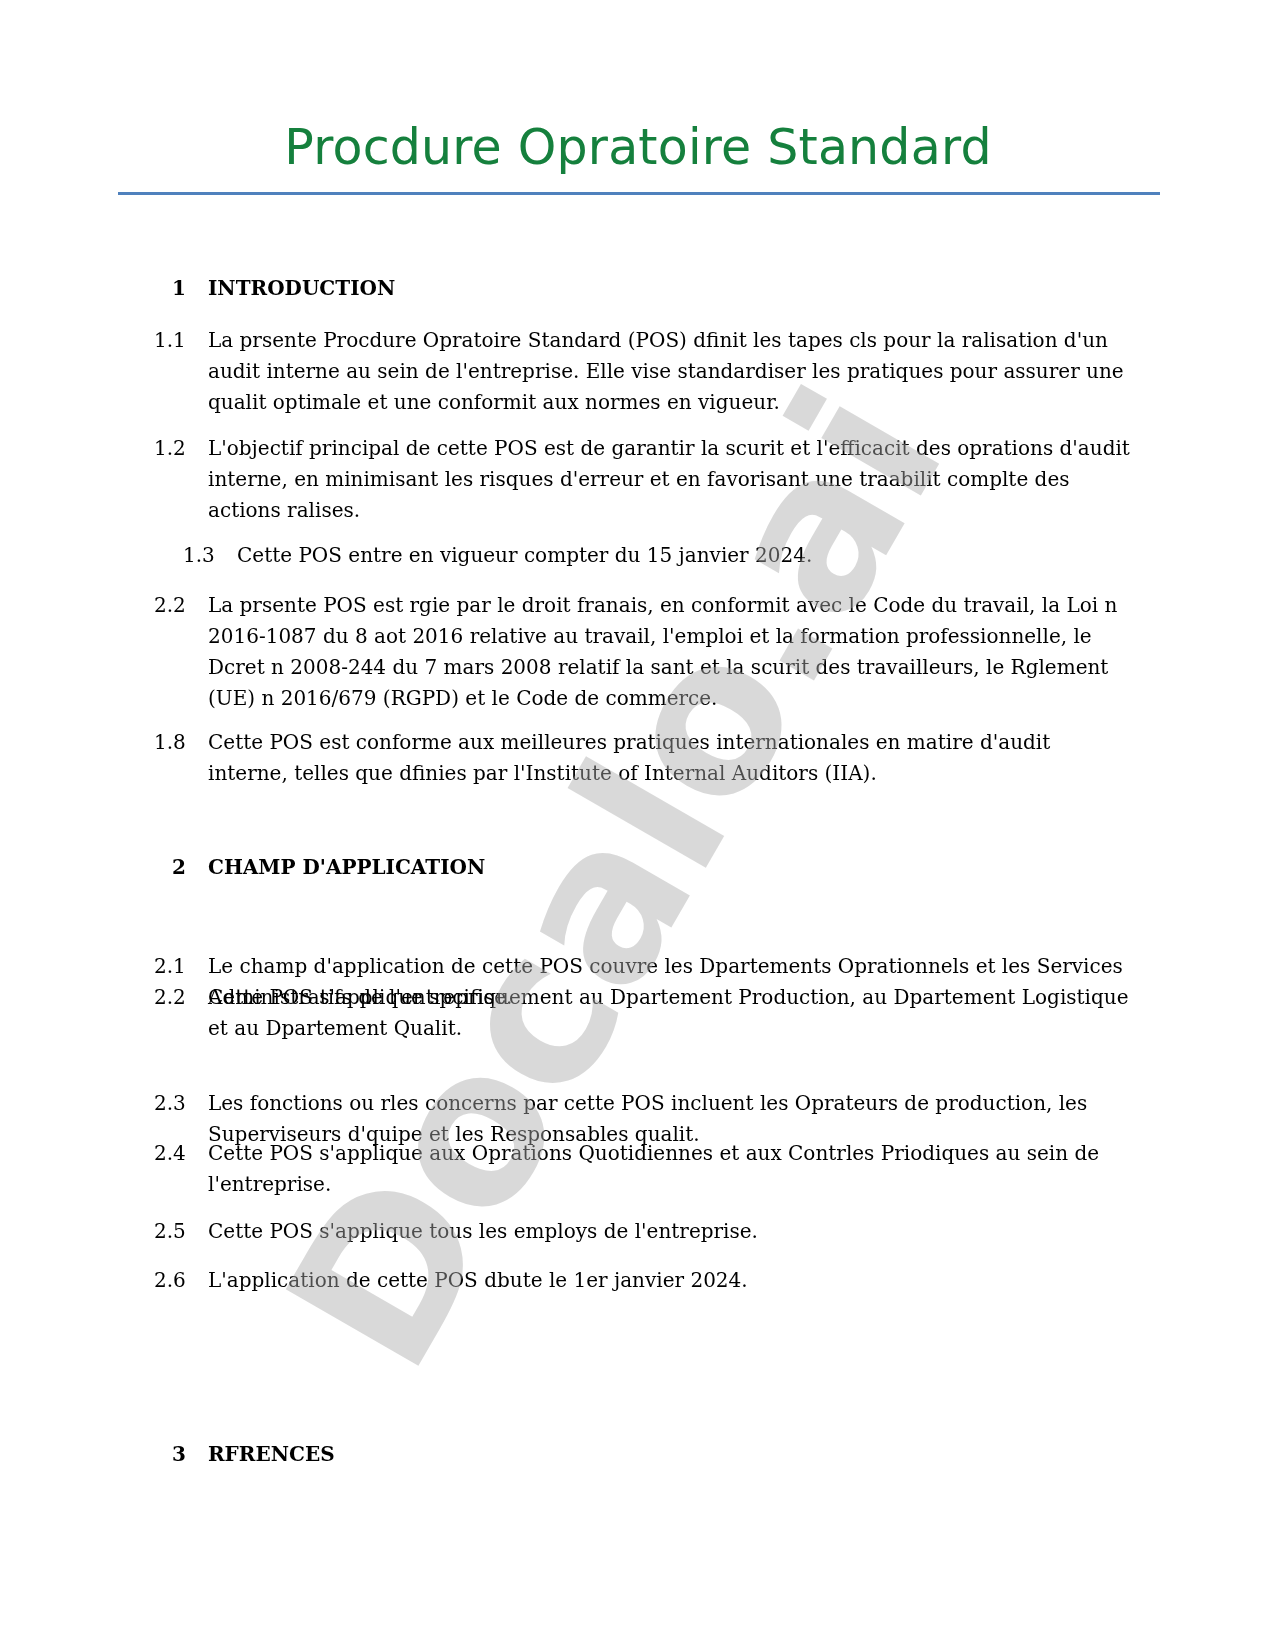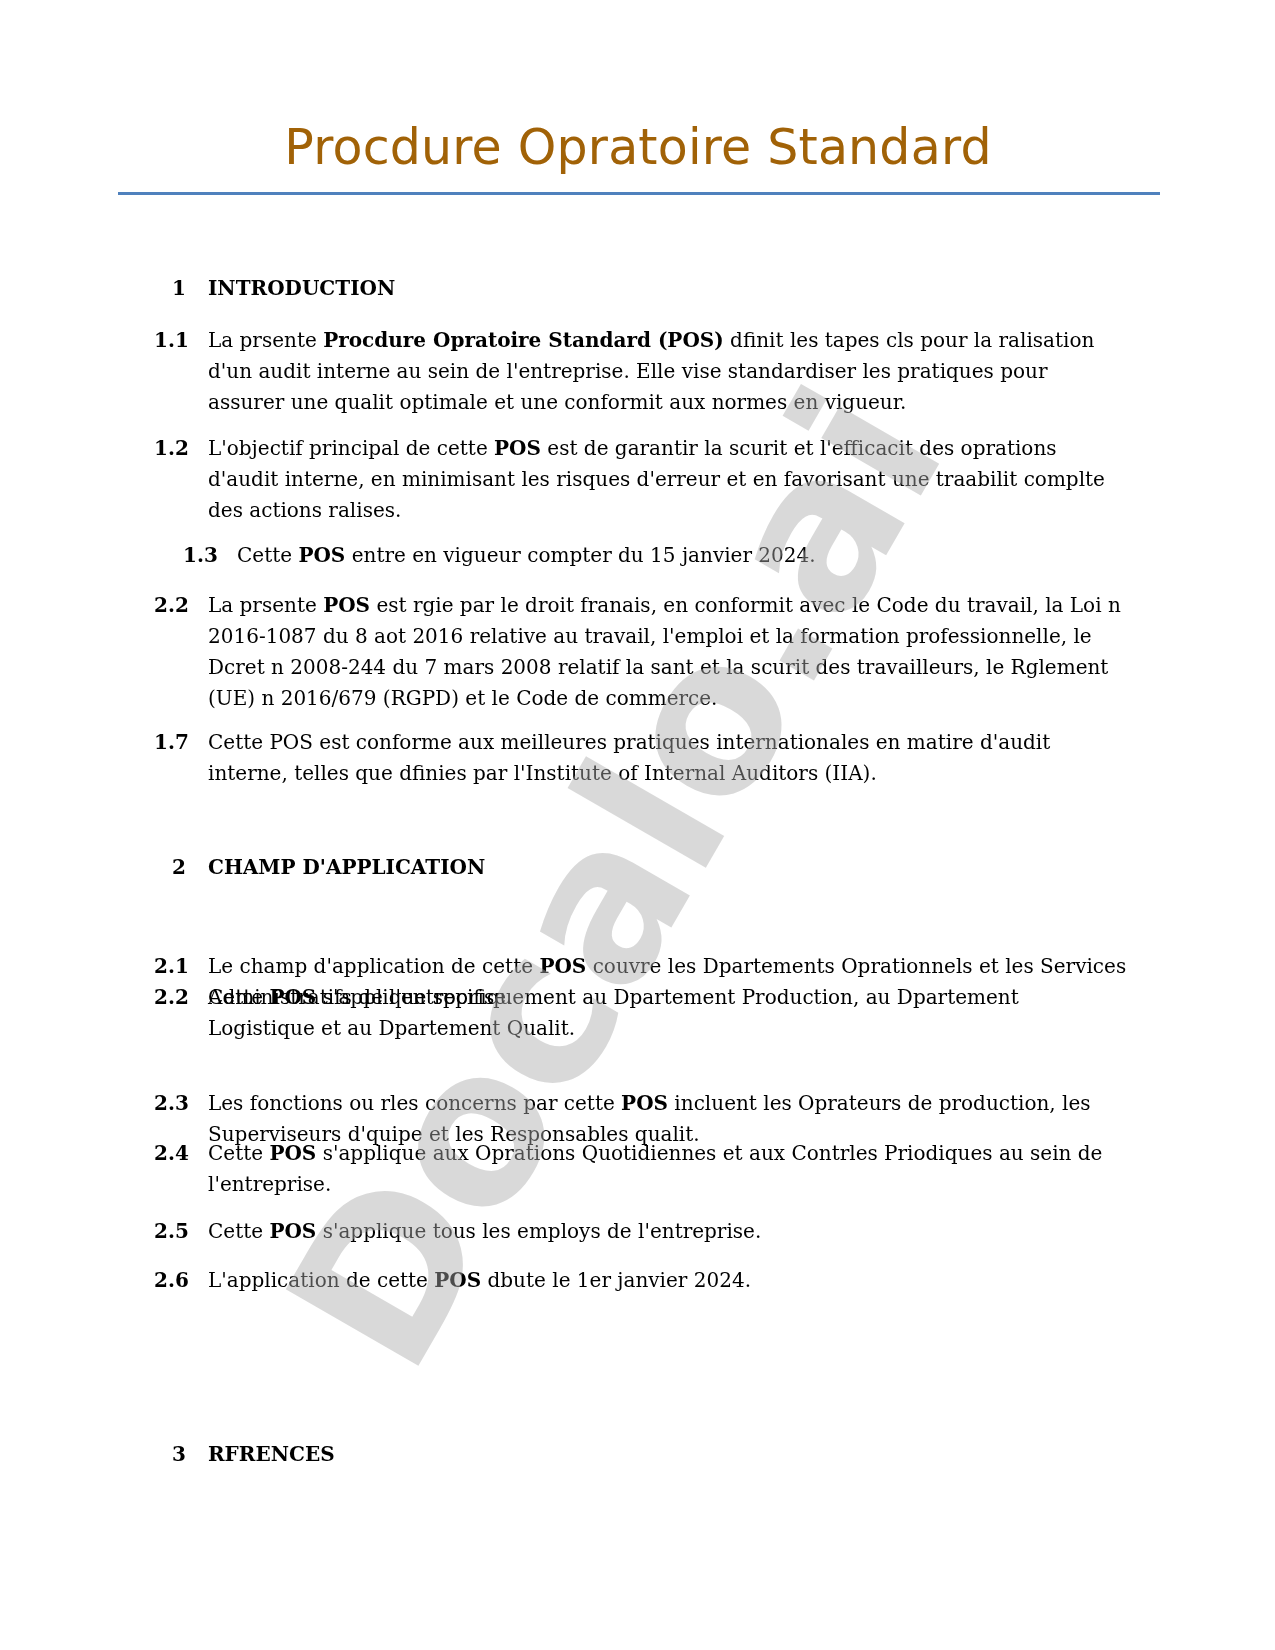--- a/index.html
+++ b/index.html
@@ -5,38 +5,38 @@
     html, body { margin: 0; padding: 0; background: #ffffff; }
     body {
       width: 1275px; height: 1650px; position: relative; overflow: hidden;
       font-family: "DejaVu Serif", "Liberation Serif", serif;
       color: #000000;
     }
     .page { position: absolute; left: 0; top: 0; width: 1275px; height: 1650px; }
     .title {
       position: absolute; left: 118px; width: 1040px; top: 118px;
       text-align: center; font-family: "DejaVu Sans", "Liberation Sans", sans-serif;
-      font-size: 49px; color: #a16207; letter-spacing: 0.2px; line-height: 60px;
+      font-size: 49px; color: #15803d; letter-spacing: 0.2px; line-height: 60px;
     }
     .title-rule {
       position: absolute; left: 118px; width: 1042px; top: 192px; height: 3px;
       background: #4F81BD;
     }
     .heading {
       position: absolute; left: 150px; font-weight: bold; font-size: 20px;
       line-height: 24px;
     }
     .heading .num { position: absolute; left: 22px; width: 20px; text-align: left; }
     .heading .txt { position: absolute; left: 58px; white-space: nowrap; }
     .item {
       position: absolute; left: 150px; width: 980px; font-size: 20px; line-height: 31px;
     }
-    .item .num { position: absolute; left: 4px; top: 0; font-weight: bold; }
+    .item .num { position: absolute; left: 4px; top: 0; }
     .item .txt { margin-left: 58px; display: block; }
-    .item b { font-weight: bold; }
+    .item b { font-weight: normal; }
     .watermark {
       position: absolute; left: 615px; top: 880px;
       transform: translate(-50%, -50%) rotate(-60deg);
       font-family: "DejaVu Sans", "Liberation Sans", sans-serif;
       font-weight: bold; font-size: 210px; color: rgba(170,170,170,0.45);
       white-space: nowrap; pointer-events: none; letter-spacing: -2px;
     }
   </style>
 </head>
 <body>
@@ -65,21 +65,21 @@
     <span class="num">1.3</span>
     <span class="txt"><span>Cette </span><b>POS</b><span> entre en vigueur  compter du 15 janvier 2024.</span></span>
   </div>
 
   <div class="item" style="top:590px;">
     <span class="num">2.2</span>
     <span class="txt"><span>La prsente </span><b>POS</b><span> est rgie par le droit franais, en conformit avec le Code du travail, la Loi n 2016-1087 du 8 aot 2016 relative au travail,  l'emploi et  la formation professionnelle, le Dcret n 2008-244 du 7 mars 2008 relatif  la sant et  la scurit des travailleurs, le Rglement (UE) n 2016/679 (RGPD) et le Code de commerce.</span></span>
   </div>
 
   <div class="item" style="top:727px;">
-    <span class="num">1.7</span>
+    <span class="num">1.8</span>
     <span class="txt"><span>Cette POS est conforme aux meilleures pratiques internationales en matire d'audit interne, telles que dfinies par l'Institute of Internal Auditors (IIA).</span></span>
   </div>
 
   <div class="heading" style="top:855px;">
     <span class="num">2</span>
     <span class="txt">CHAMP D'APPLICATION</span>
   </div>
 
   <div class="item" style="top:903px;margin-top:48px;">
     <span class="num">2.1</span>

